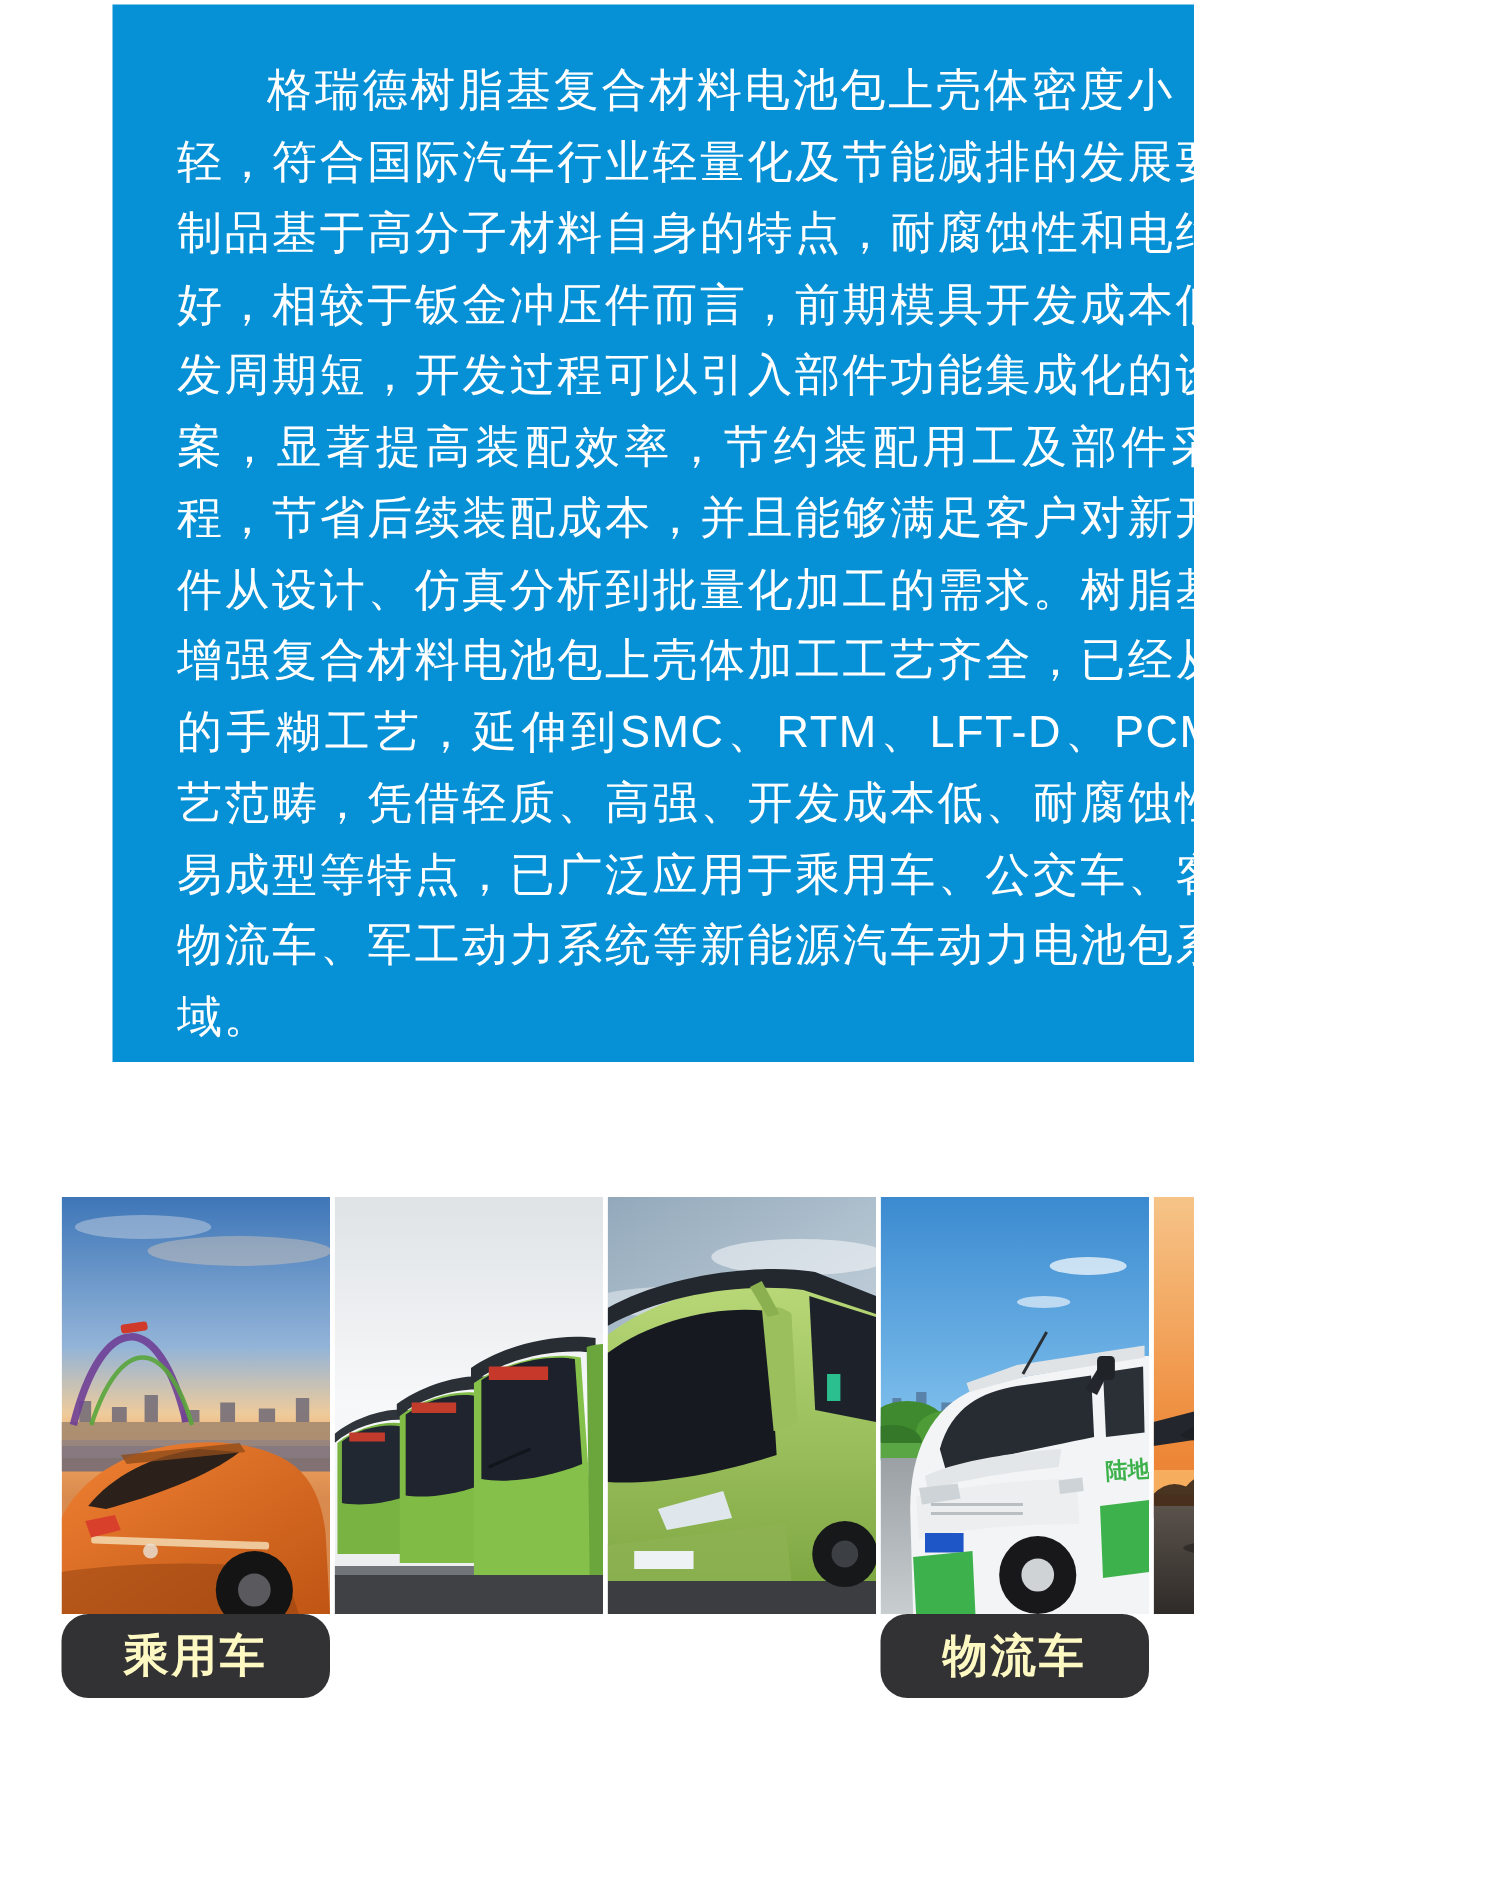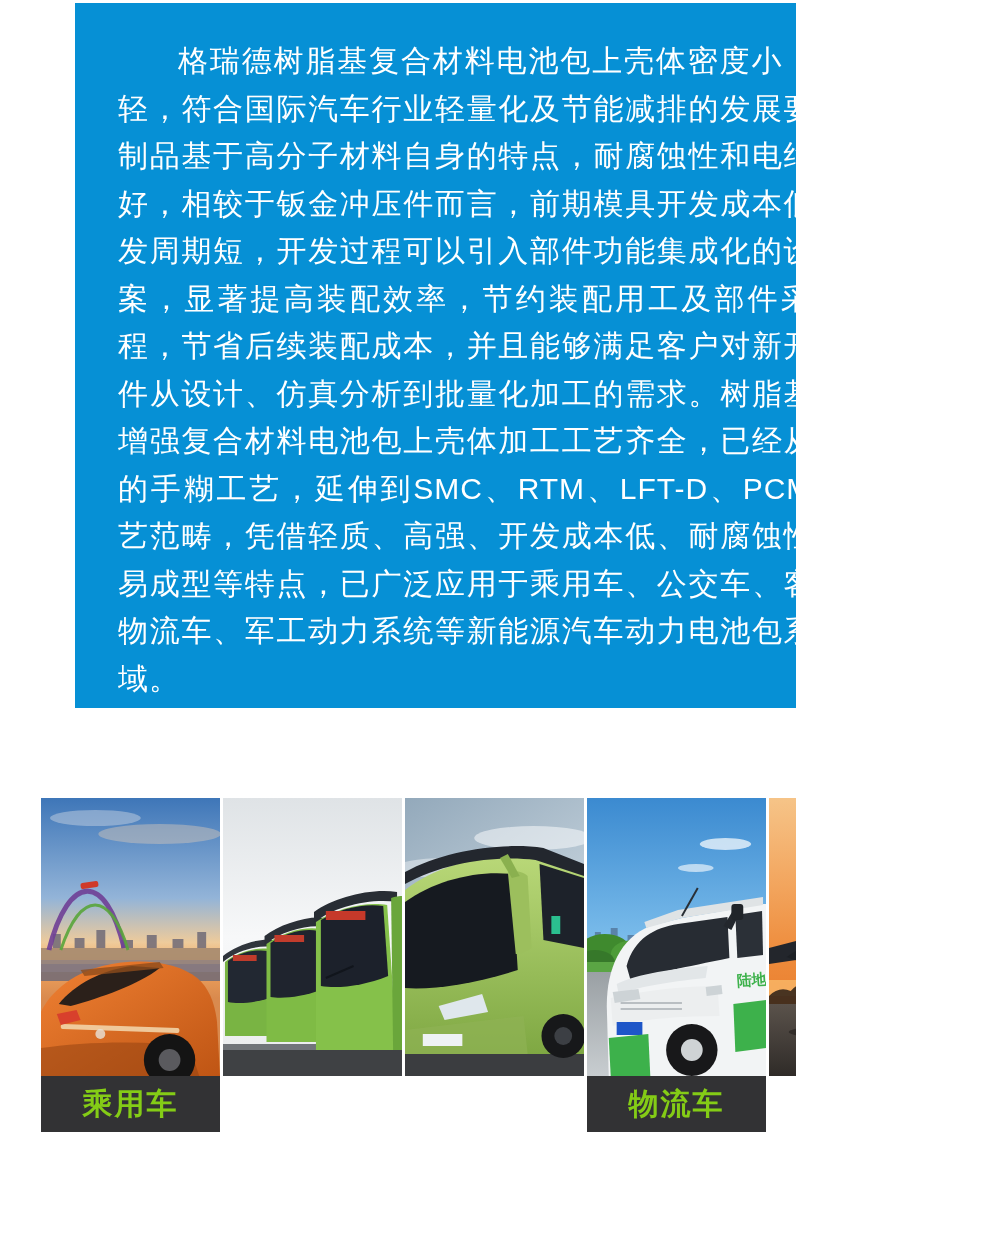--- a/index.html
+++ b/index.html
@@ -6,23 +6,23 @@
   .page{position:relative;width:796px;height:1258px;background:#ffffff;overflow:hidden;
         font-family:"Liberation Sans","DejaVu Sans",sans-serif;}
   .intro-box{position:absolute;left:75px;top:3px;width:841px;height:705px;
              background:#0690d5;box-sizing:border-box;padding:34px 38px 0 43px;}
   .intro-text{margin:0;color:#ffffff;font-size:30px;line-height:47.5px;
               letter-spacing:1px;text-align:justify;text-indent:2em;}
   .gallery{position:absolute;left:41px;top:798px;width:907px;display:flex;gap:3px;}
   .gallery-item{flex:1 1 0;display:flex;flex-direction:column;min-width:0;}
   .photo{height:278px;overflow:hidden;}
   .photo svg{display:block;width:100%;height:100%;}
-  .g-label{height:56px;background:#323234;color:#84cc16;display:flex;
+  .g-label{height:56px;background:#323234;color:#fef9c3;display:flex;
            align-items:center;justify-content:center;font-size:30px;font-weight:700;
-           letter-spacing:2px;}
+           letter-spacing:2px;border-radius:18px;}
 </style>
 </head>
 <body>
 
 <div class="page">
 
   <section class="intro-box" style="background-color: rgb(6, 144, 213);">
     <p class="intro-text">格瑞德树脂基复合材料电池包上壳体密度小，重量轻，符合国际汽车行业轻量化及节能减排的发展要求，制品基于高分子材料自身的特点，耐腐蚀性和电绝缘性好，相较于钣金冲压件而言，前期模具开发成本低，开发周期短，开发过程可以引入部件功能集成化的设计方案，显著提高装配效率，节约装配用工及部件采购流程，节省后续装配成本，并且能够满足客户对新开发部件从设计、仿真分析到批量化加工的需求。树脂基纤维增强复合材料电池包上壳体加工工艺齐全，已经从传统的手糊工艺，延伸到SMC、RTM、LFT-D、PCM等工艺范畴，凭借轻质、高强、开发成本低、耐腐蚀性强及易成型等特点，已广泛应用于乘用车、公交车、客车、物流车、军工动力系统等新能源汽车动力电池包系统领域。</p>
   </section>
 

